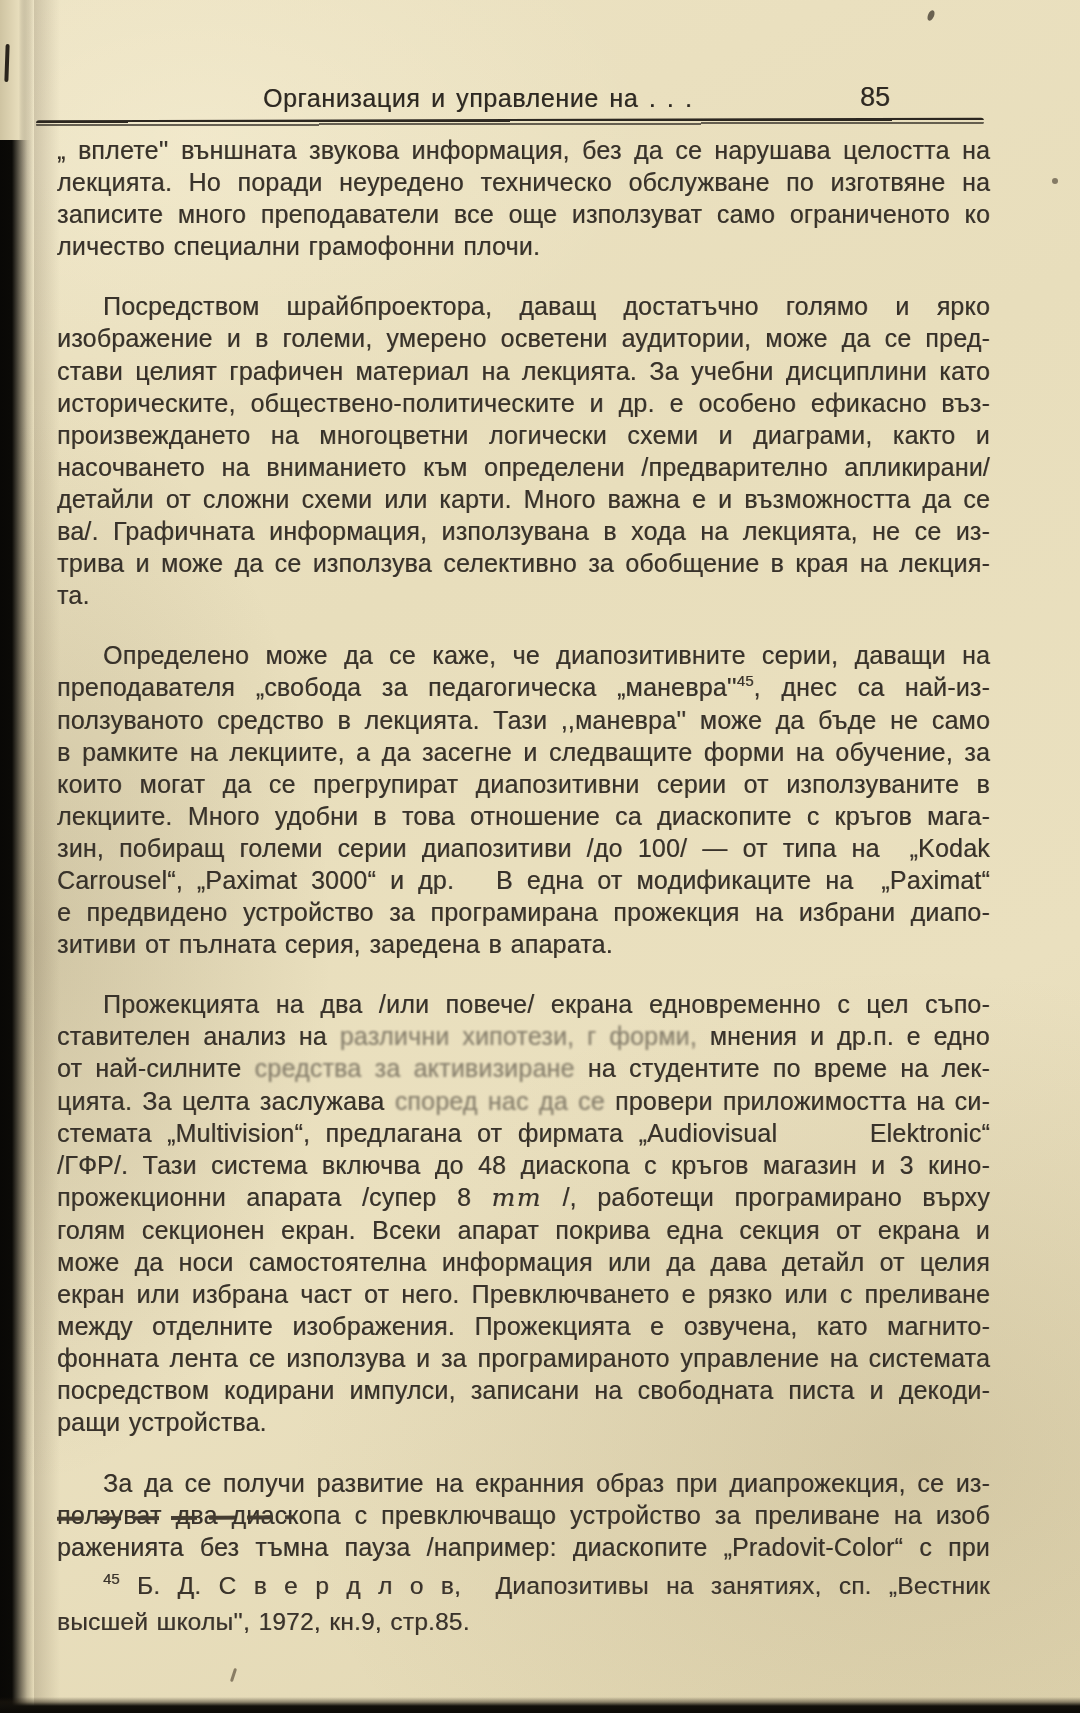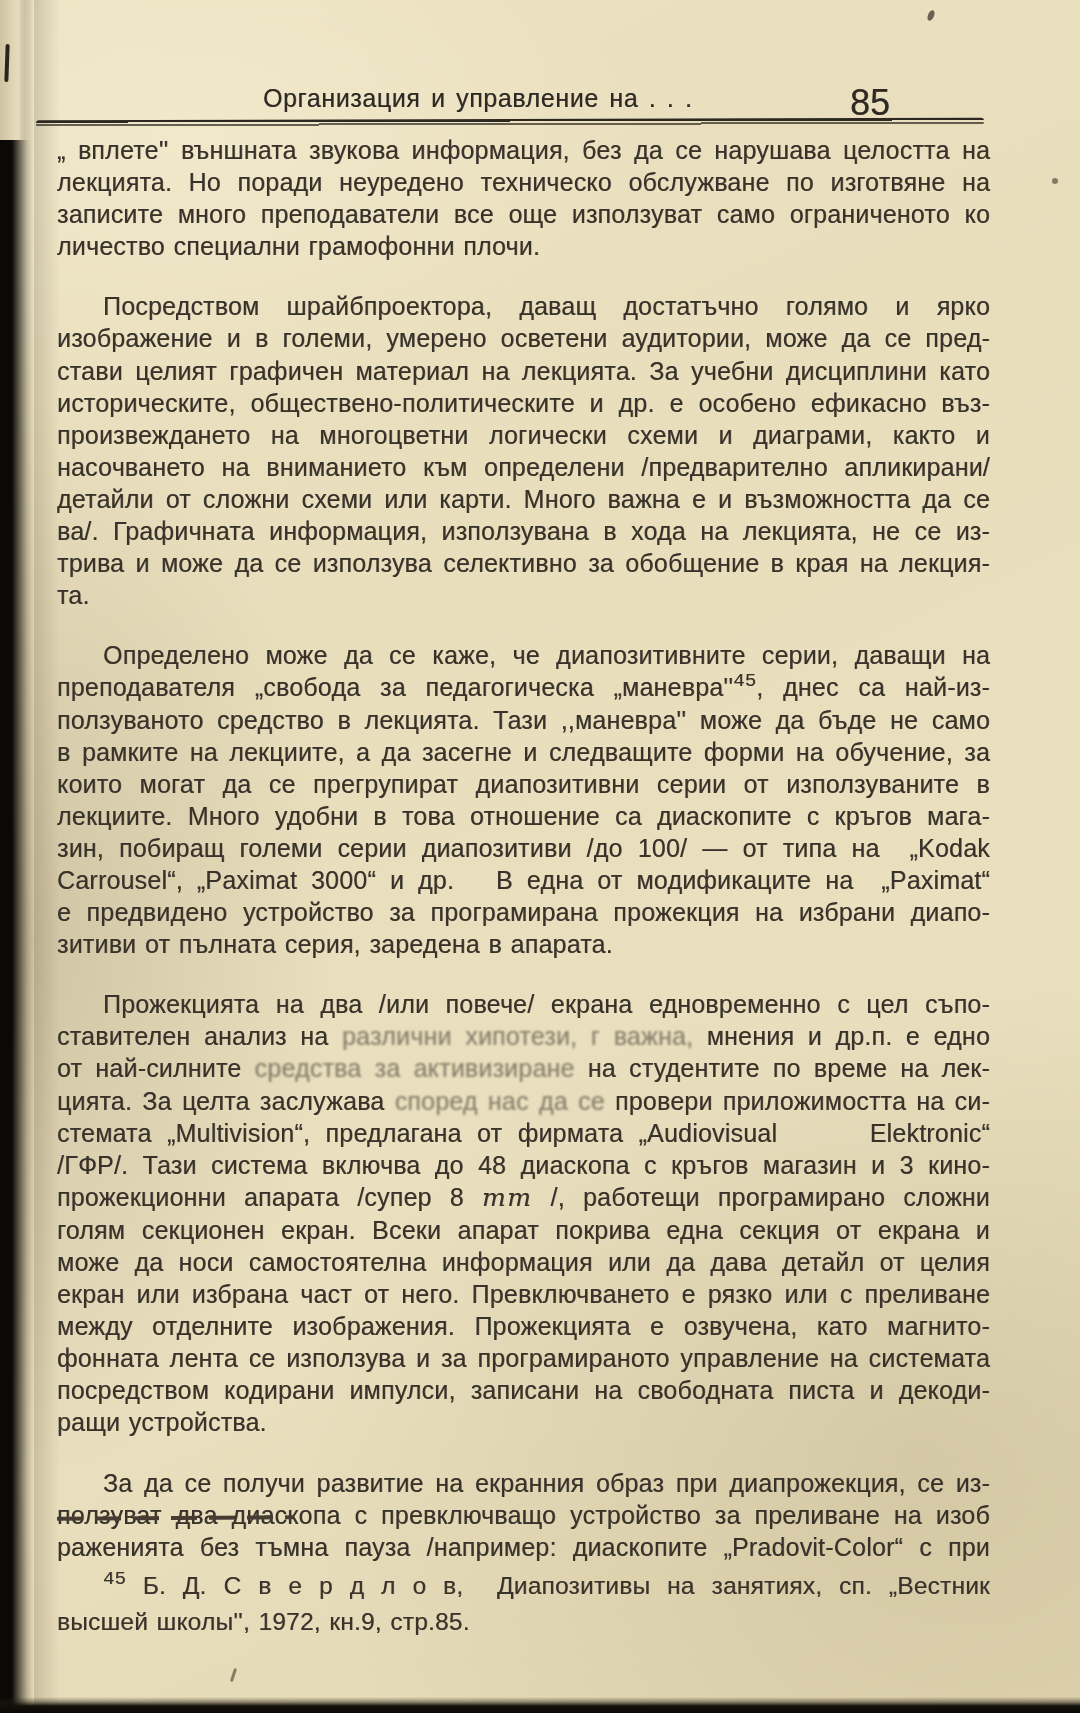--- a/index.html
+++ b/index.html
@@ -26,34 +26,34 @@
   .bottom-band{position:absolute;left:0;right:0;bottom:0;height:16px;
     background:linear-gradient(to top,#0b0906 0px,#12100b 7px,rgba(35,28,17,.45) 11px,transparent 16px);}
   .speck-a{position:absolute;left:928px;top:10px;width:6px;height:11px;background:#4a4236;border-radius:50%;transform:rotate(24deg);opacity:.8;}
   .speck-b{position:absolute;left:1052px;top:178px;width:6px;height:6px;background:#5a5040;border-radius:50%;opacity:.7;}
   .speck-c{position:absolute;left:232px;top:1668px;width:3px;height:14px;background:#6a5e48;border-radius:2px;transform:rotate(18deg);opacity:.75;}
 
   
   .header{position:absolute;top:84px;left:57px;right:90px;height:34px;color:#2e2922;}
   .running-title{position:absolute;left:206px;font-size:25px;letter-spacing:.6px;word-spacing:3px;
     text-shadow:.5px 0 0 rgba(46,41,34,.55);white-space:nowrap;}
-  .page-number{position:absolute;right:100px;top:-2px;font-size:36px;text-shadow:.5px 0 0 rgba(46,41,34,.55);}
+  .page-number{position:absolute;right:100px;top:-2px;font-size:27px;text-shadow:.5px 0 0 rgba(46,41,34,.55);}
   .header-rule{position:absolute;top:119px;left:36px;width:948px;height:7px;transform:rotate(-.15deg);
     background:linear-gradient(to bottom,#2c2720 0 2.5px,transparent 2.5px 4px,rgba(44,39,32,.7) 4px 6px,transparent 6px);
     border-radius:3px;}
 
   
   .content{position:absolute;top:134px;left:57px;width:933px;color:#38322a;
     font-size:25px;line-height:32.1px;word-spacing:1.5px;letter-spacing:.2px;
     text-shadow:.5px 0 0 rgba(56,50,42,.5);}
   .para{margin:0;}
   .line{text-align:justify;text-align-last:justify;white-space:normal;}
   .line.first{text-indent:46px;margin-top:28px;}
   .line.last{text-align-last:left;}
-  .sup{font-size:19px;vertical-align:10px;line-height:0;letter-spacing:0;font-family:Liberation Mono, monospace;}
+  .sup{font-size:15px;vertical-align:10px;line-height:0;letter-spacing:0;}
   .cursive{font-family:"DejaVu Serif",serif;font-style:italic;letter-spacing:1.5px;}
   .faded{opacity:.55;filter:blur(.8px);}
 
   
   .footnote-sep{position:absolute;top:1516px;left:57px;width:236px;height:4px;transform:rotate(-.4deg);
     background:repeating-linear-gradient(to right,#453d31 0 26px,transparent 26px 38px);}
   .footnote{position:absolute;top:1540px;left:57px;width:933px;color:#3a332b;
     font-size:24.5px;line-height:35.5px;word-spacing:1.5px;letter-spacing:.2px;
     text-shadow:.5px 0 0 rgba(58,51,43,.5);}
 </style>
@@ -103,26 +103,26 @@
         <div class="line"><span>в рамките на лекциите, а да засегне и следващите форми на обучение, за</span></div>
         <div class="line"><span>които могат да се прегрупират диапозитивни серии от използуваните в</span></div>
         <div class="line"><span>лекциите. Много удобни в това отношение са диаскопите с кръгов мага-</span></div>
         <div class="line"><span>зин, побиращ големи серии диапозитиви /до 100/ — от типа на&nbsp; „Kodak</span></div>
         <div class="line"><span>Carrousel“, „Paximat 3000“ и др.&nbsp;&nbsp; В една от модификаците на&nbsp; „Paximat“</span></div>
         <div class="line"><span>е предвидено устройство за програмирана прожекция на избрани диапо-</span></div>
         <div class="line last"><span>зитиви от пълната серия, заредена в апарата.</span></div>
       </div>
       <div class="para">
         <div class="line first"><span>Прожекцията на два /или повече/ екрана едновременно с цел съпо-</span></div>
-        <div class="line"><span>ставителен анализ на </span><span class="faded">различни хипотези, г важна,</span><span> мнения и др.п. е едно</span></div>
+        <div class="line"><span>ставителен анализ на </span><span class="faded">различни хипотези, г форми,</span><span> мнения и др.п. е едно</span></div>
         <div class="line"><span>от най-силните </span><span class="faded">средства за активизиране</span><span> на студентите по време на лек-</span></div>
         <div class="line"><span>цията. За целта заслужава </span><span class="faded">според нас да се</span><span> провери приложимостта на си-</span></div>
         <div class="line"><span>стемата „Multivision“, предлагана от фирмата „Audiovisual&nbsp;&nbsp;&nbsp;&nbsp;&nbsp;&nbsp;Elektronic“</span></div>
         <div class="line"><span>/ГФР/. Тази система включва до 48 диаскопа с кръгов магазин и 3 кино-</span></div>
-        <div class="line"><span>прожекционни апарата /супер 8 </span><span class="cursive">mm</span><span> /, работещи програмирано сложни</span></div>
+        <div class="line"><span>прожекционни апарата /супер 8 </span><span class="cursive">mm</span><span> /, работещи програмирано върху</span></div>
         <div class="line"><span>голям секционен екран. Всеки апарат покрива една секция от екрана и</span></div>
         <div class="line"><span>може да носи самостоятелна информация или да дава детайл от целия</span></div>
         <div class="line"><span>екран или избрана част от него. Превключването е рязко или с преливане</span></div>
         <div class="line"><span>между отделните изображения. Прожекцията е озвучена, като магнито-</span></div>
         <div class="line"><span>фонната лента се използува и за програмираното управление на системата</span></div>
         <div class="line"><span>посредством кодирани импулси, записани на свободната писта и декоди-</span></div>
         <div class="line last"><span>ращи устройства.</span></div>
       </div>
       <div class="para">
         <div class="line first"><span>За да се получи развитие на екранния образ при диапрожекция, се из-</span></div>

